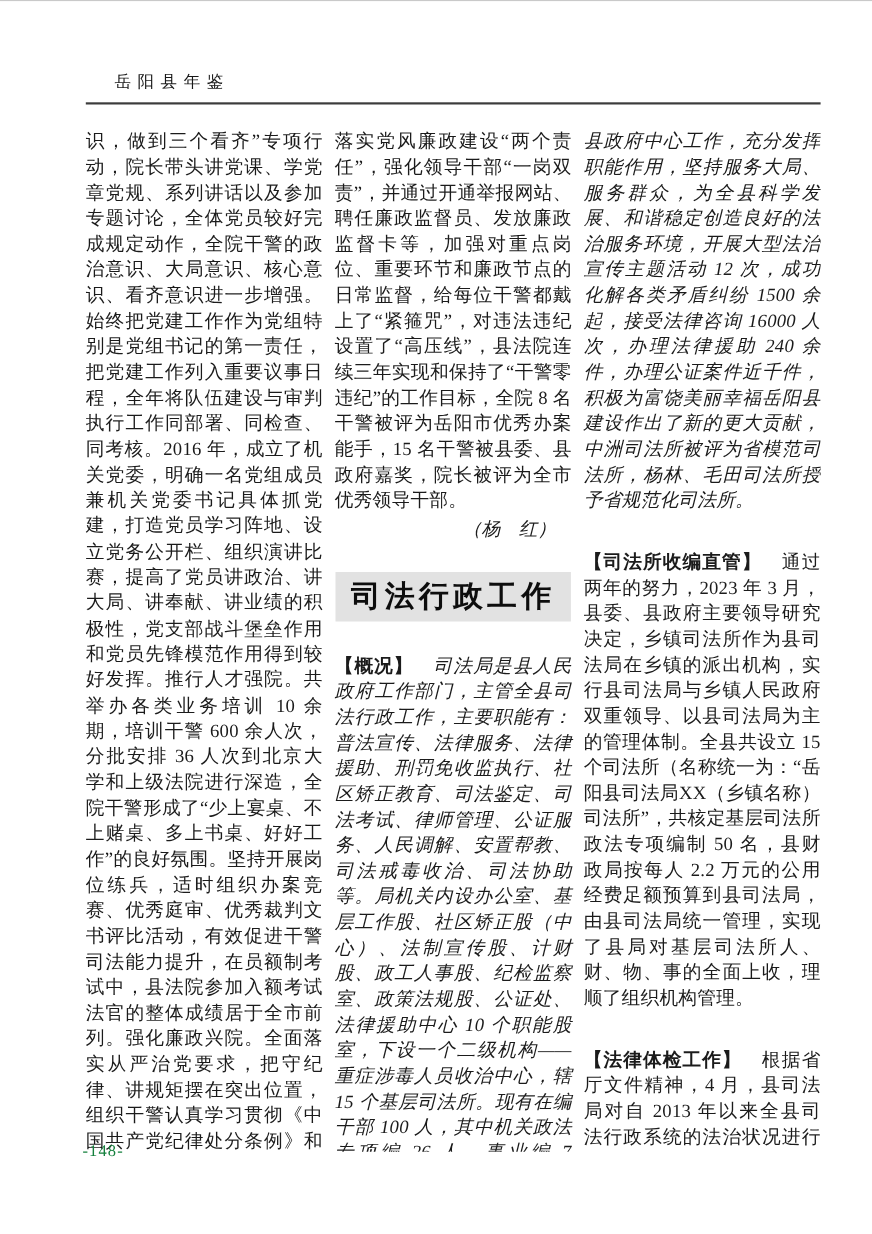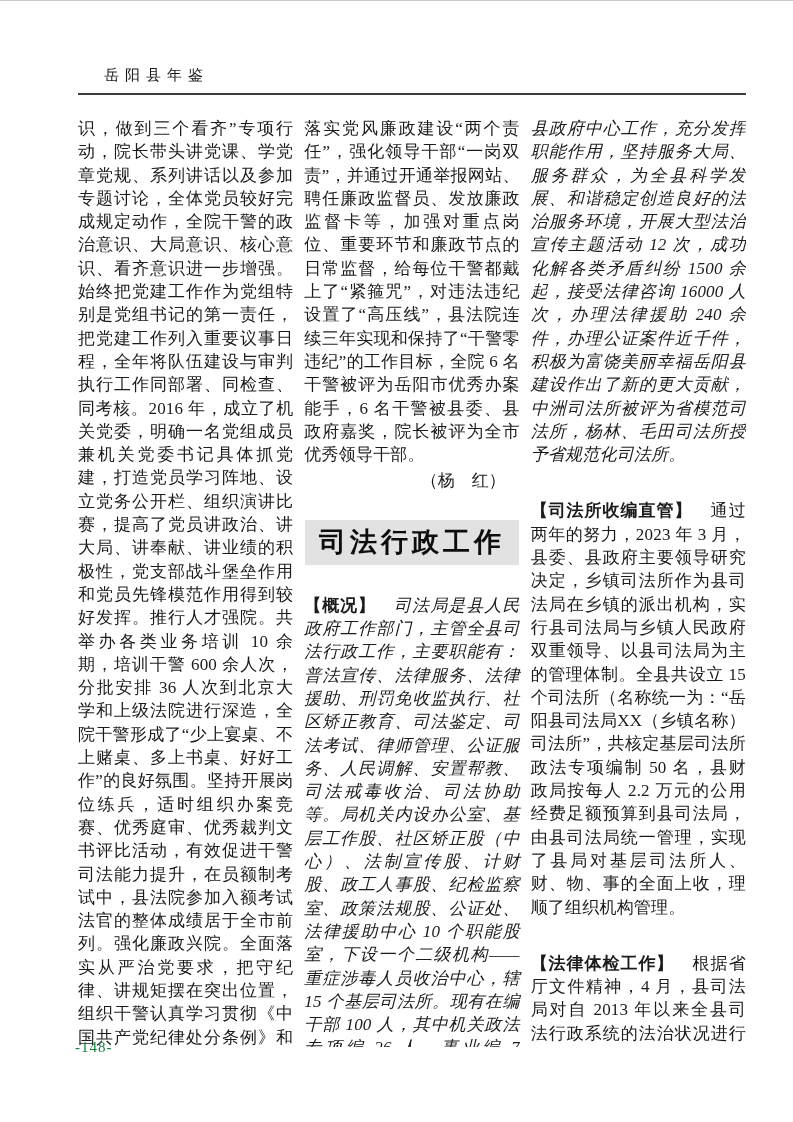--- a/index.html
+++ b/index.html
@@ -69,20 +69,21 @@
     font-weight: bold;
     font-family: "Liberation Sans", "DejaVu Sans", sans-serif;
     letter-spacing: 0;
   }
   .attribution {
     margin: 3px 0 0 0;
     font-size: 17px;
     line-height: 23.3px;
     text-align: right;
     padding-right: 14px;
+    font-style: italic;
   }
   .section-title-bar {
     margin: 27px 1px 29px 1px;
     background: #e2e2e2;
     text-align: center;
     font-size: 27px;
     line-height: 28px;
     font-weight: bold;
     letter-spacing: 4px;
     padding: 8px 0 9px 0;
@@ -112,21 +113,21 @@
     <div class="header-rule"></div>
   </header>
 
   <main class="columns">
 
     <section class="col">
       <p class="para">识，做到三个看齐”专项行动，院长带头讲党课、学党章党规、系列讲话以及参加专题讨论，全体党员较好完成规定动作，全院干警的政治意识、大局意识、核心意识、看齐意识进一步增强。始终把党建工作作为党组特别是党组书记的第一责任，把党建工作列入重要议事日程，全年将队伍建设与审判执行工作同部署、同检查、同考核。2016 年，成立了机关党委，明确一名党组成员兼机关党委书记具体抓党建，打造党员学习阵地、设立党务公开栏、组织演讲比赛，提高了党员讲政治、讲大局、讲奉献、讲业绩的积极性，党支部战斗堡垒作用和党员先锋模范作用得到较好发挥。推行人才强院。共举办各类业务培训 10 余期，培训干警 600 余人次，分批安排 36 人次到北京大学和上级法院进行深造，全院干警形成了“少上宴桌、不上赌桌、多上书桌、好好工作”的良好氛围。坚持开展岗位练兵，适时组织办案竞赛、优秀庭审、优秀裁判文书评比活动，有效促进干警司法能力提升，在员额制考试中，县法院参加入额考试法官的整体成绩居于全市前列。强化廉政兴院。全面落实从严治党要求，把守纪律、讲规矩摆在突出位置，组织干警认真学习贯彻《中国共产党纪律处分条例》和《中国共产党廉洁自律准则》等党内规章制度，扎实开展警示教育周、“纠四风、治陋习”和整治“雁过拔毛”式腐败等专项行动，严格执行中央“八项规定”，着力解决“六难三案”问题。认真</p>
     </section>
 
     <section class="col">
-      <p class="para">落实党风廉政建设“两个责任”，强化领导干部“一岗双责”，并通过开通举报网站、聘任廉政监督员、发放廉政监督卡等，加强对重点岗位、重要环节和廉政节点的日常监督，给每位干警都戴上了“紧箍咒”，对违法违纪设置了“高压线”，县法院连续三年实现和保持了“干警零违纪”的工作目标，全院 6 名干警被评为岳阳市优秀办案能手，6 名干警被县委、县政府嘉奖，院长被评为全市优秀领导干部。</p>
+      <p class="para">落实党风廉政建设“两个责任”，强化领导干部“一岗双责”，并通过开通举报网站、聘任廉政监督员、发放廉政监督卡等，加强对重点岗位、重要环节和廉政节点的日常监督，给每位干警都戴上了“紧箍咒”，对违法违纪设置了“高压线”，县法院连续三年实现和保持了“干警零违纪”的工作目标，全院 8 名干警被评为岳阳市优秀办案能手，15 名干警被县委、县政府嘉奖，院长被评为全市优秀领导干部。</p>
       <p class="attribution">（杨　红）</p>
       <h1 class="section-title-bar">司法行政工作</h1>
       <p class="para kai"><span class="entry-label">【概况】</span><span>　司法局是县人民政府工作部门，主管全县司法行政工作，主要职能有：普法宣传、法律服务、法律援助、刑罚免收监执行、社区矫正教育、司法鉴定、司法考试、律师管理、公证服务、人民调解、安置帮教、司法戒毒收治、司法协助等。局机关内设办公室、基层工作股、社区矫正股（中心）、法制宣传股、计财股、政工人事股、纪检监察室、政策法规股、公证处、法律援助中心 10 个职能股室，下设一个二级机构——重症涉毒人员收治中心，辖 15 个基层司法所。现有在编干部 100 人，其中机关政法专项编 26 人，事业编 7 人，县收治中心事业编 17 人，15 个基层司法所政法专项编 50 人。2016 年，在县委、县政府的正确领导下，在县人大和县政协的监督支持下，县司法局紧紧围绕县委、</span></p>
     </section>
 
     <section class="col">
       <p class="para kai">县政府中心工作，充分发挥职能作用，坚持服务大局、服务群众，为全县科学发展、和谐稳定创造良好的法治服务环境，开展大型法治宣传主题活动 12 次，成功化解各类矛盾纠纷 1500 余起，接受法律咨询 16000 人次，办理法律援助 240 余件，办理公证案件近千件，积极为富饶美丽幸福岳阳县建设作出了新的更大贡献，中洲司法所被评为省模范司法所，杨林、毛田司法所授予省规范化司法所。</p>
       <p class="para entry"><span class="entry-label">【司法所收编直管】</span><span>　通过两年的努力，2023 年 3 月，县委、县政府主要领导研究决定，乡镇司法所作为县司法局在乡镇的派出机构，实行县司法局与乡镇人民政府双重领导、以县司法局为主的管理体制。全县共设立 15 个司法所（名称统一为：“岳阳县司法局XX（乡镇名称）司法所”，共核定基层司法所政法专项编制 50 名，县财政局按每人 2.2 万元的公用经费足额预算到县司法局，由县司法局统一管理，实现了县局对基层司法所人、财、物、事的全面上收，理顺了组织机构管理。</span></p>
       <p class="para entry"><span class="entry-label">【法律体检工作】</span><span>　根据省厅文件精神，4 月，县司法局对自 2013 年以来全县司法行政系统的法治状况进行了全面“体检”。共查找出 9 大类 11 个法律风险问题，列成整改清单，明确整改期限和整改责任人，制定整改措施并及时加以整改，工作落实获得市局的肯定，7 月，代表岳阳市迎接省厅检查，得到了省司法厅的高度评价。</span></p>
     </section>

